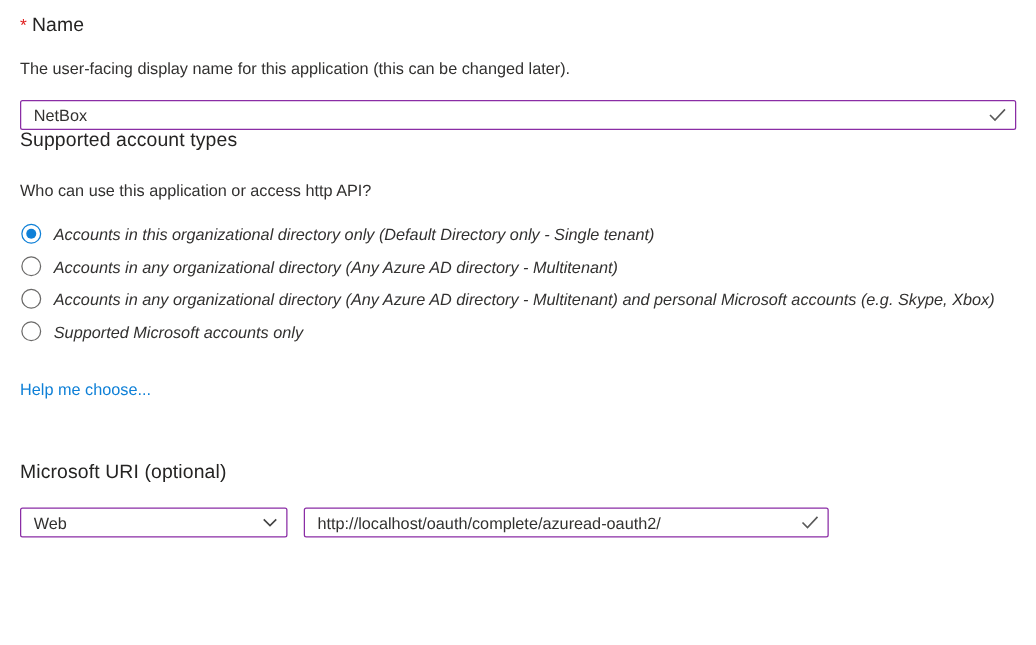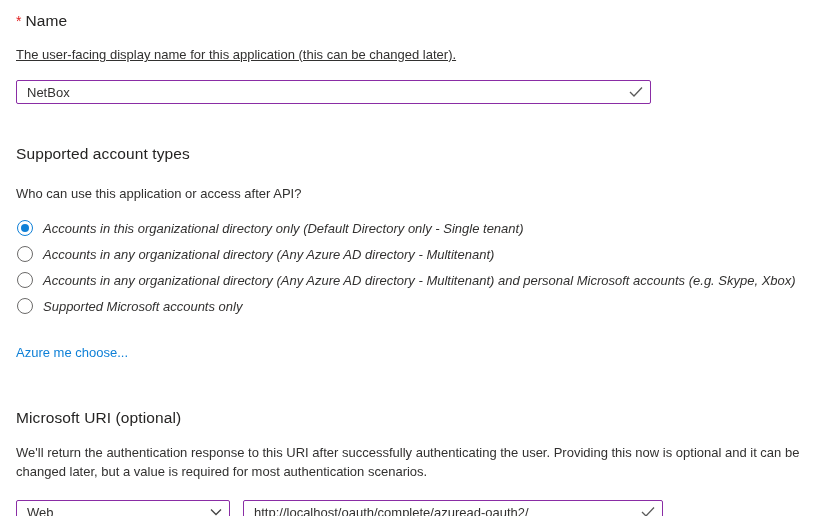--- a/index.html
+++ b/index.html
@@ -21,21 +21,21 @@
   .required-star { color: #e02020; margin-right: 4px; font-size: 14px; }
 
   .desc {
     font-size: 13px;
     color: #323130;
     line-height: 19px;
   }
 
   
   .name-title-row { margin-top: 2px; }
-  .name-desc { margin-top: 15px; text-decoration: underline; }
+  .name-desc { margin-top: 15px; }
   .field-wrap {
     position: relative;
     margin-top: 16px;
     height: 24px;
   }
   .field-wrap input {
     width: 100%; height: 24px;
     border: 1px solid #8A2DA5;
     border-radius: 2px;
     font-family: "Liberation Sans", "DejaVu Sans", sans-serif;
@@ -47,24 +47,24 @@
   }
   .valid-check {
     position: absolute;
     right: 8px; top: 50%;
     transform: translateY(-50%);
     width: 14px; height: 11px;
     pointer-events: none;
   }
   .valid-check svg { display: block; width: 14px; height: 11px; }
 
-  .name-field { width: 635px; }
+  .name-field { width: 797px; }
 
   
-  .acct-section { margin-top: 41px; }
+  .acct-section { }
   .acct-question { margin-top: 21px; }
   .radio-group { margin-top: 12px; font-style: italic; }
   .radio-row {
     display: flex;
     align-items: center;
     height: 26px;
     cursor: pointer;
   }
   .radio-circle {
     width: 16px; height: 16px;
@@ -161,48 +161,47 @@
     <span class="valid-check">
       <svg viewBox="0 0 14 11">
           <path d="M1 5.5 L5 9.5 L13 1" fill="none" stroke="#5a5a5a" stroke-width="1.3"></path>
         </svg>
     </span>
   </div>
 
   <div class="acct-section">
     <div class="section-title">Supported account types</div>
 
-    <div class="desc acct-question">Who can use this application or access after API?</div>
+    <div class="desc acct-question">Who can use this application or access http API?</div>
 
     <div class="radio-group">
       <div class="radio-row checked">
         <span class="radio-circle"></span>
         <span class="radio-label">Accounts in this organizational directory only (Default Directory only - Single tenant)</span>
       </div>
       <div class="radio-row">
         <span class="radio-circle"></span>
         <span class="radio-label">Accounts in any organizational directory (Any Azure AD directory - Multitenant)</span>
       </div>
       <div class="radio-row">
         <span class="radio-circle"></span>
         <span class="radio-label">Accounts in any organizational directory (Any Azure AD directory - Multitenant) and personal Microsoft accounts (e.g. Skype, Xbox)</span>
       </div>
       <div class="radio-row">
         <span class="radio-circle"></span>
         <span class="radio-label">Supported Microsoft accounts only</span>
       </div>
     </div>
 
-    <a class="help-link">Azure me choose...</a>
+    <a class="help-link">Help me choose...</a>
   </div>
 
   <div class="redirect-section">
     <div class="section-title">Microsoft URI (optional)</div>
 
-    <div class="desc redirect-desc">We'll return the authentication response to this URI after successfully authenticating the user. Providing this now is optional and it can be changed later, but a value is required for most authentication scenarios.</div>
 
     <div class="redirect-controls">
       <div class="select-wrap">
         <div class="select-box">Web</div>
         <span class="chevron">
           <svg viewBox="0 0 12 8">
               <path d="M1 1.5 L6 6.5 L11 1.5" fill="none" stroke="#444444" stroke-width="1.3"></path>
             </svg>
         </span>
       </div>

